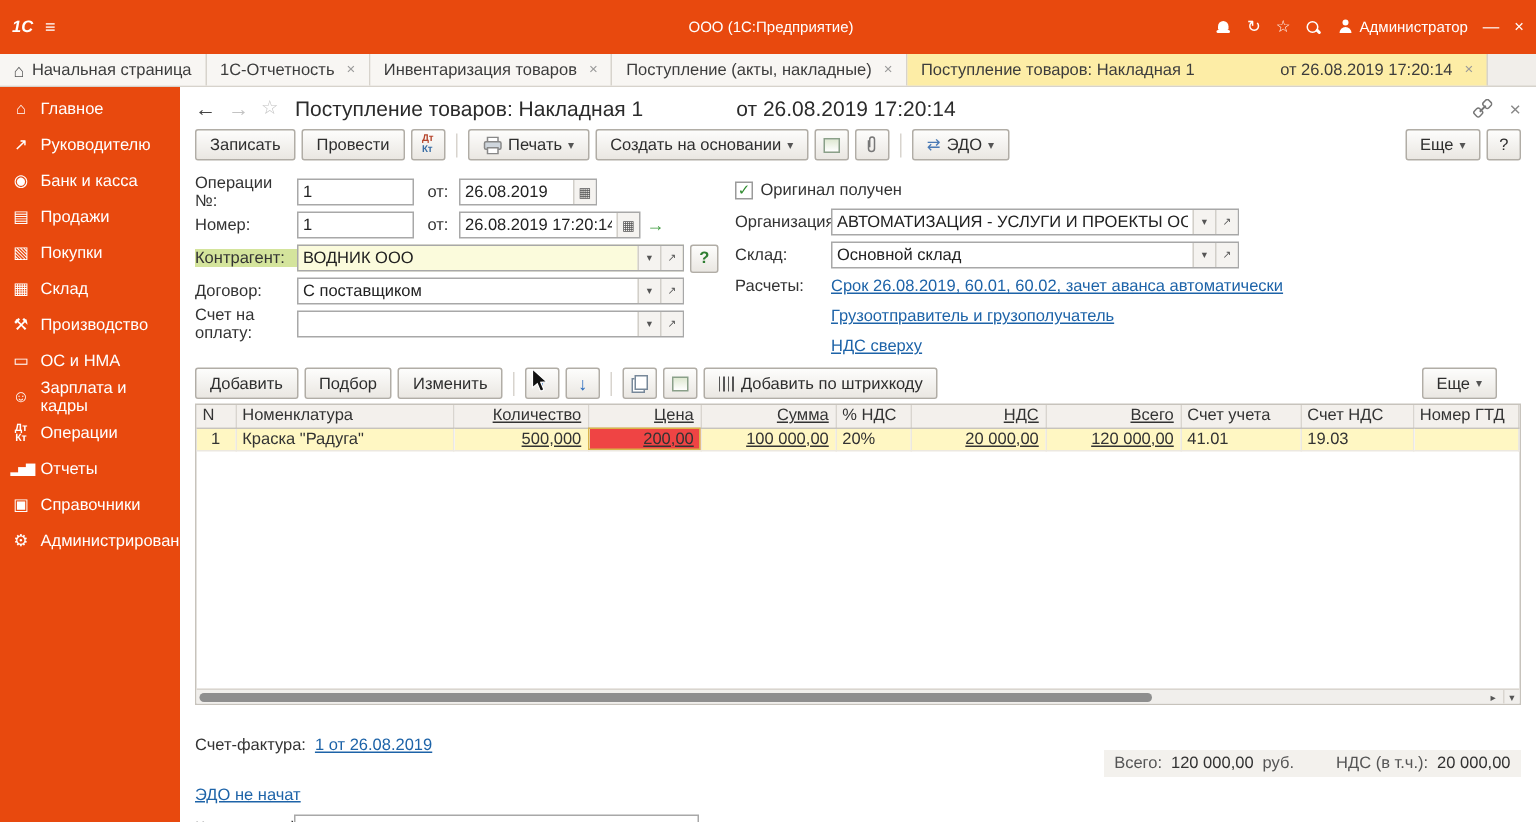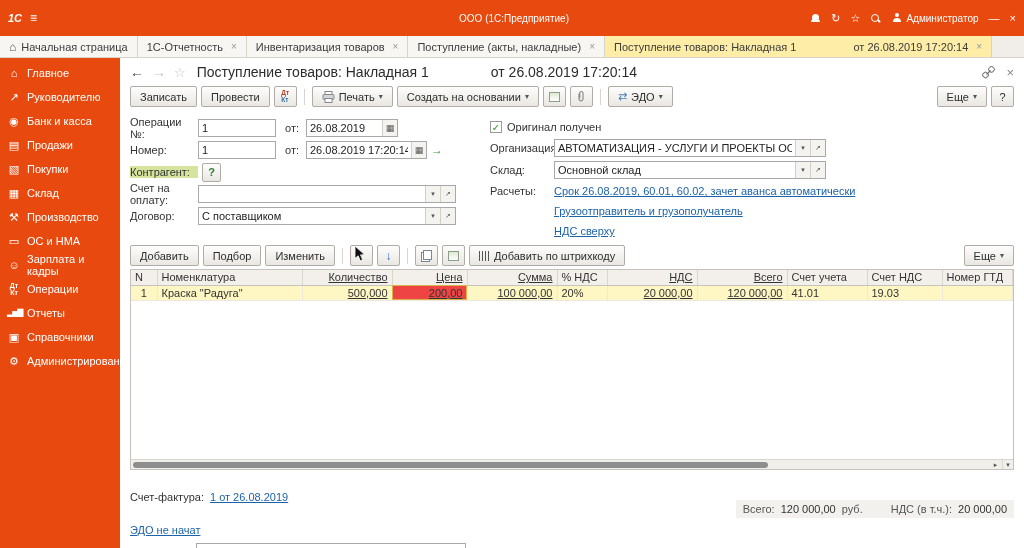--- a/index.html
+++ b/index.html
@@ -99,21 +99,21 @@
           background:linear-gradient(#fdfdfc,#eae7e2); color:#2f7d32; font-weight:700;
           display:flex; align-items:center; justify-content:center; margin-left:4px; flex:none; }
   .chkrow { display:flex; align-items:center; gap:5px; height:20px; }
   .chk { width:12px; height:12px; border:1px solid #9a9a9a; background:#fff; color:#2e8b2e;
          font-size:10px; font-weight:700; display:flex; align-items:center; justify-content:center; }
   .lnk { color:#1d63a8; text-decoration:underline; white-space:nowrap; cursor:pointer; }
   .lrow { height:20px; display:flex; align-items:center; }
   .lrow .ind { width:64px; flex:none; }
 
   
-  .itemsbar { display:flex; align-items:center; gap:4px; padding:2px 10px 3px 10px; }
+  .itemsbar { display:flex; align-items:center; gap:4px; padding:2px 26px 3px 10px; }
   .bluearr { color:#2e6fc0; font-weight:700; font-size:12px; }
   .cpy { position:relative; width:11px; height:12px; display:inline-block; }
   .cpy::before { content:""; position:absolute; left:0; bottom:0; width:7px; height:8px; border:1px solid #778899; background:#fff; }
   .cpy::after  { content:""; position:absolute; right:0; top:0; width:7px; height:8px; border:1px solid #778899; background:#fff; }
   .tico { width:11px; height:10px; border:1px solid #8aa089; background:linear-gradient(#dfe9d2,#ffffff); display:inline-block; }
   .bc { width:11px; height:10px; background:repeating-linear-gradient(90deg,#555 0 1px,transparent 1px 3px); display:inline-block; }
 
   
   .tablewrap { margin:0 10px; border:1px solid #c7c3bc; flex:1; display:flex; flex-direction:column; min-height:0; }
   table.grid { border-collapse:collapse; table-layout:fixed; width:100%; }
@@ -337,36 +337,41 @@
             </span>
           <span class="lbot">от:</span>
           <span class="fwrap w-date2">
             <input value="26.08.2019 17:20:14" style="">
             <span class="cb cal">▦</span>
           </span>
           <span class="garr">→</span>
         </div>
         <div class="frow">
           <span class="lb hl">Контрагент:</span>
+          <span class="fwrap ylw w-ref">
+            <input value="ВОДНИК ООО" style="">
+            <span class="cb">▾</span>
+            <span class="cb">↗</span>
+          </span>
           <span class="hbtn">
               <span>?</span>
             </span>
         </div>
         <div class="frow">
+          <span class="lb">Договор:</span>
+          <span class="fwrap w-ref">
+            <input value="С поставщиком" style="">
+            <span class="cb">▾</span>
+            <span class="cb">↗</span>
+          </span>
+        </div>
+        <div class="frow">
           <span class="lb">Счет на оплату:</span>
           <span class="fwrap w-ref">
             <input value="" style="">
-            <span class="cb">▾</span>
-            <span class="cb">↗</span>
-          </span>
-        </div>
-        <div class="frow">
-          <span class="lb">Договор:</span>
-          <span class="fwrap w-ref">
-            <input value="С поставщиком" style="">
             <span class="cb">▾</span>
             <span class="cb">↗</span>
           </span>
         </div>
       </div>
       <div class="fcol2">
         <div class="chkrow">
           <span class="chk">✓</span>
           <span>Оригинал получен</span>
         </div>

